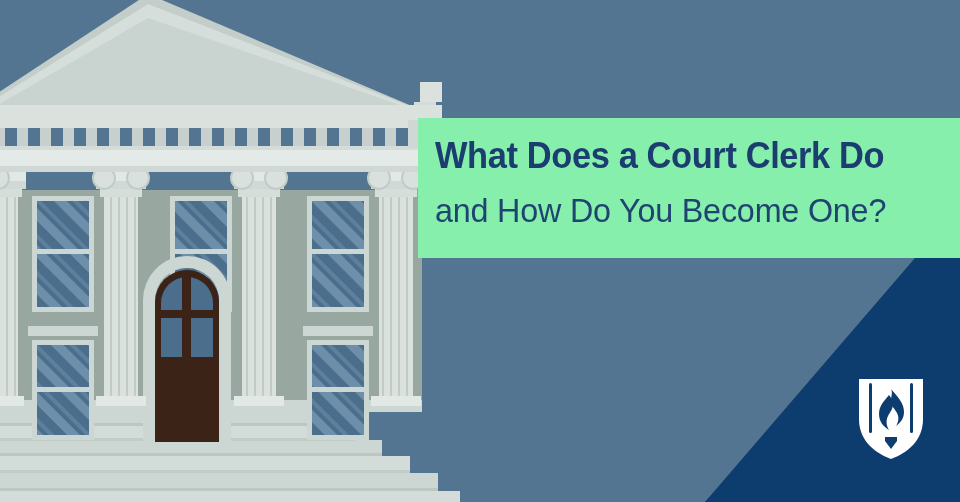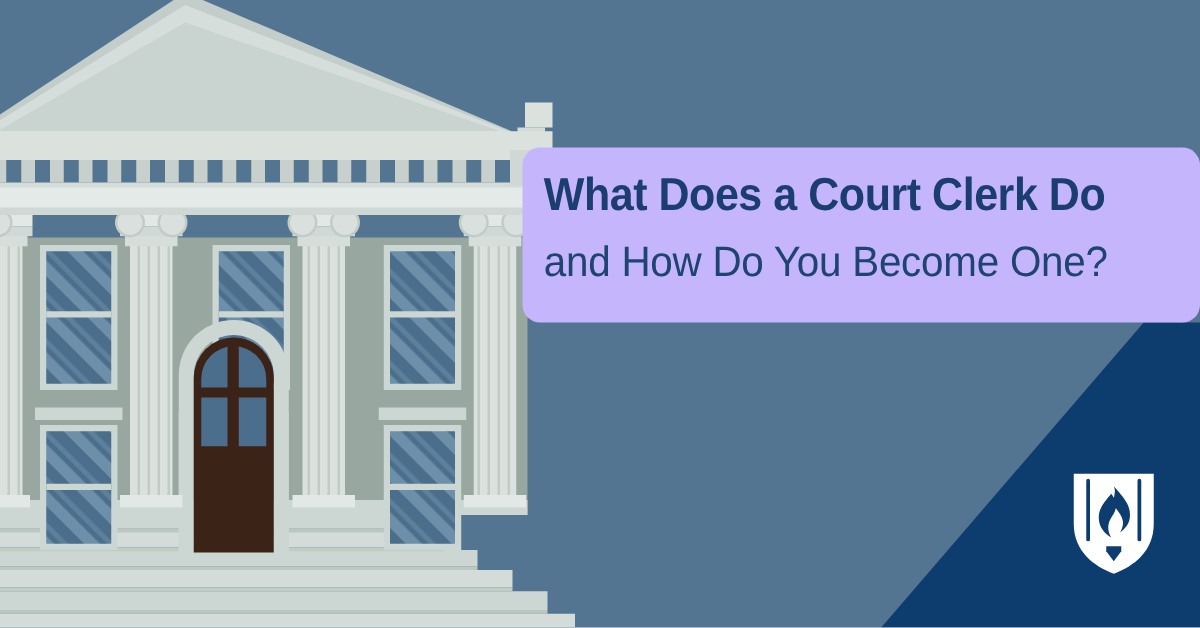--- a/index.html
+++ b/index.html
@@ -17,22 +17,21 @@
   
   .navy-corner{
     position:absolute;left:0;top:0;width:960px;height:502px;
     pointer-events:none;
   }
 
   
   .banner{
     position:absolute;
     left:418px;top:118px;width:542px;height:140px;
-    background:#c4b5fd;
-    border-radius:14px;
+    background:#86efac;
   }
   .banner-line1{
     position:absolute;left:17px;top:17px;
     font-size:37px;
     font-weight:bold;
     color:#1c3d70;
     letter-spacing:-0.4px;
     transform:scaleX(0.93);
     transform-origin:left center;
     white-space:nowrap;

